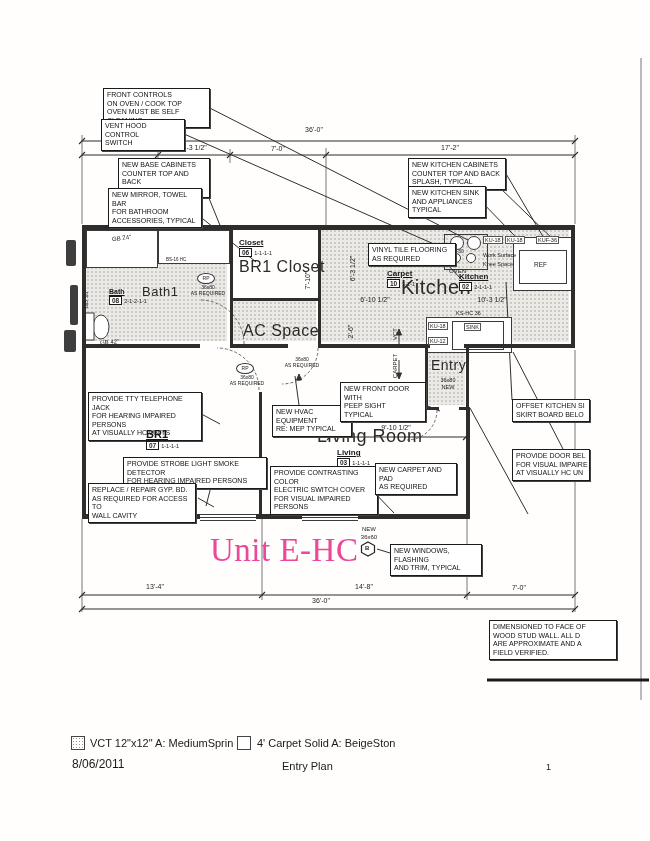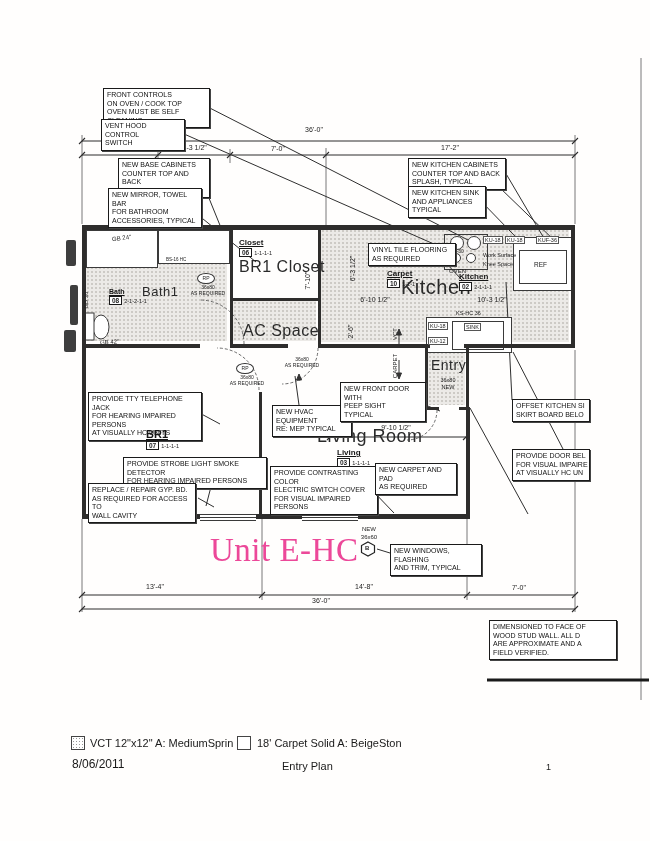--- a/index.html
+++ b/index.html
@@ -337,18 +337,18 @@
     <span>36x80</span>
       <span>NEW</span>
   </div>
 
   <div class="mini" style="left:382px;top:331px;width:26px;text-align:center;transform:rotate(-90deg);font-size:6px;">VCT</div>
   <div class="mini" style="left:376px;top:363px;width:38px;text-align:center;transform:rotate(-90deg);font-size:6px;">CARPET</div>
 
   <div class="swatch dots" style="left:71px;top:736px;"></div>
   <div class="mini" style="left:90px;top:737px;font-size:11px;color:#1a1a1a;">VCT 12"x12" A: MediumSprin</div>
   <div class="swatch" style="left:237px;top:736px;"></div>
-  <div class="mini" style="left:257px;top:737px;font-size:11px;color:#1a1a1a;">18' Carpet Solid A: BeigeSton</div>
+  <div class="mini" style="left:257px;top:737px;font-size:11px;color:#1a1a1a;">4' Carpet Solid A: BeigeSton</div>
   <div class="mini" style="left:72px;top:757px;font-size:12px;color:#1a1a1a;">8/06/2011</div>
   <div class="mini" style="left:282px;top:760px;font-size:11px;color:#1a1a1a;">Entry Plan</div>
   <div class="mini" style="left:546px;top:762px;font-size:9px;color:#1a1a1a;">1</div>
 
 </div>
 
 </body></html>

